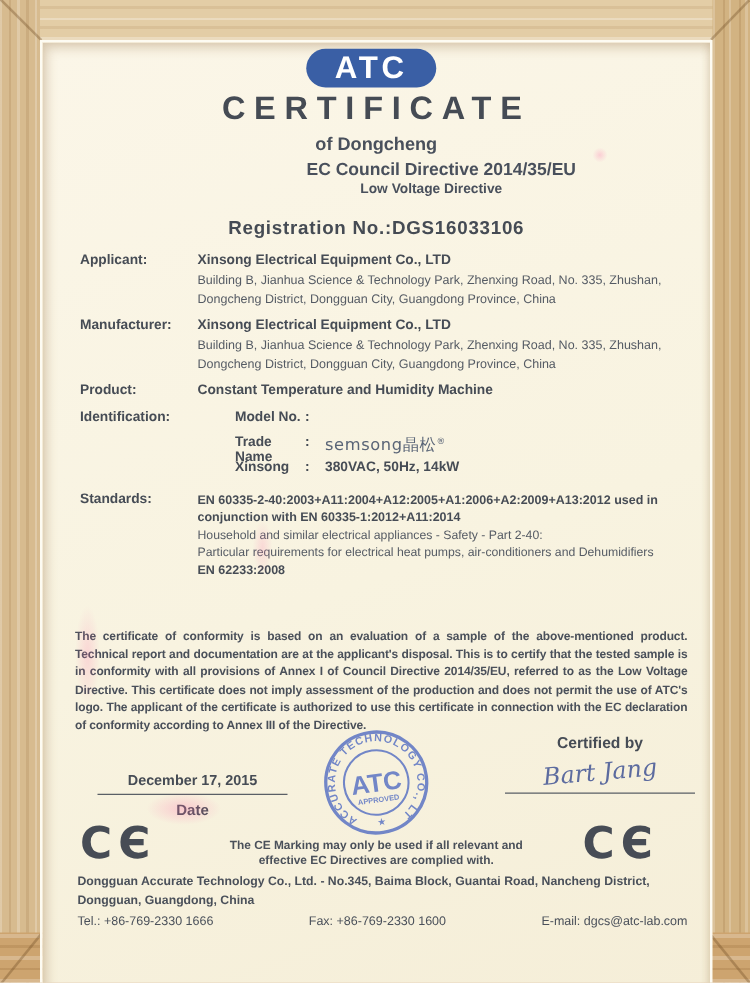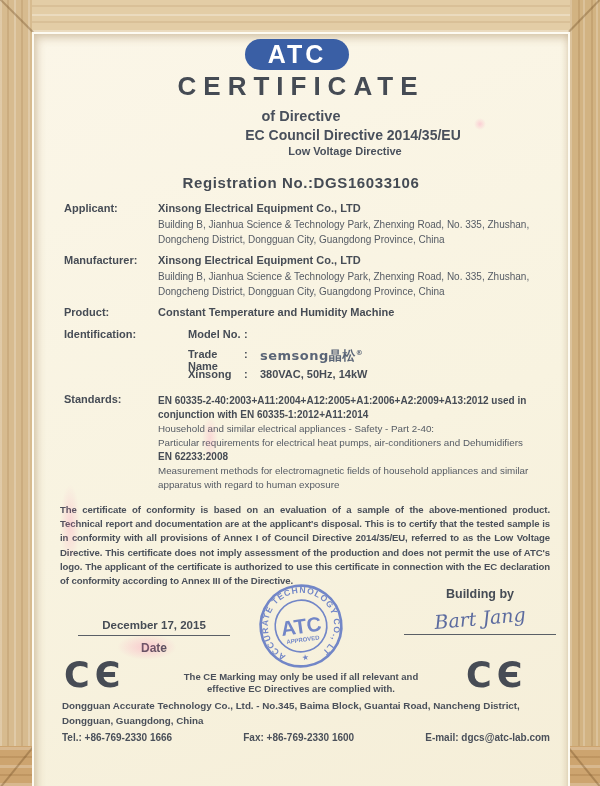--- a/index.html
+++ b/index.html
@@ -44,21 +44,21 @@
   .party{margin-bottom:7px;}
   .flabel{font-weight:700;font-size:11px;color:#464c55;}
   .fname{font-weight:700;font-size:11px;color:#464c55;margin-bottom:3px;}
   .faddr{font-size:10px;line-height:15px;color:#555b64;max-width:396px;}
   .product-row{margin-bottom:10px;}
   .fvalue-bold{font-weight:700;font-size:11px;color:#464c55;}
   .ident-sub{display:grid;grid-template-columns:86px 16px 1fr;height:20px;align-items:start;}
   .ident-name{font-weight:700;font-size:11px;color:#464c55;padding-left:30px;}
   .ident-colon{font-weight:700;font-size:11px;color:#464c55;}
   .ident-val{font-weight:700;font-size:11px;color:#464c55;}
-  .tradename{font-family:"DejaVu Sans",sans-serif;font-weight:700;font-size:13px;color:#5a6577;
+  .tradename{font-family:"DejaVu Sans",sans-serif;font-weight:400;font-size:13px;color:#5a6577;
              letter-spacing:.5px;line-height:11px;}
   .tradename sup{font-size:7px;}
   .ident-block{margin-bottom:5px;}
   .standards-lines{margin-top:1px;}
   .std-line{font-size:9.8px;line-height:14px;color:#555b64;max-width:392px;}
   .std-bold{font-weight:700;font-size:10px;color:#464c55;}
   
   .statement{left:26px;top:469px;width:490px;font-weight:700;font-size:9.6px;line-height:14.2px;
              text-align:justify;color:#4a505a;letter-spacing:-.1px;}
   
@@ -73,21 +73,21 @@
              transform:rotate(-5deg);margin-top:2px;height:30px;line-height:30px;}
   .sig-line{border-bottom:1.2px solid #5a5f66;margin-top:1px;}
   .ce{font-family:"DejaVu Sans",sans-serif;font-weight:700;font-size:35px;color:#474c55;
       letter-spacing:5px;line-height:1;}
   .ce-left{left:30px;top:624px;}
   .ce-right{left:432px;top:624px;}
   .ce-note{left:140px;top:637px;width:254px;text-align:center;font-weight:700;font-size:9.5px;
            line-height:12px;color:#4a505a;}
   .issuer{left:28px;top:665px;width:488px;font-weight:700;font-size:9.8px;line-height:14.5px;color:#4a505a;}
   .contacts{left:28px;top:698px;width:488px;display:flex;justify-content:space-between;
-            font-weight:700;font-size:10px;color:#4a505a;gap:16px;}
+            font-weight:400;font-size:10px;color:#4a505a;gap:16px;}
   
   .stain1{left:83px;top:600px;width:60px;height:26px;background:radial-gradient(ellipse at center,rgba(255,110,170,.30),rgba(255,110,170,0) 70%);}
   .stain2{left:26px;top:450px;width:20px;height:80px;background:radial-gradient(ellipse at center,rgba(255,110,170,.22),rgba(255,110,170,0) 70%);}
   .stain3{left:168px;top:382px;width:16px;height:44px;background:radial-gradient(ellipse at center,rgba(255,110,170,.20),rgba(255,110,170,0) 70%);}
   .stain4{left:440px;top:84px;width:12px;height:12px;background:radial-gradient(circle,rgba(255,110,170,.28),rgba(255,110,170,0) 70%);}
 </style>
 </head>
 <body>
 
 <div class="page">
@@ -100,21 +100,21 @@
     <div class="seam seam-tr"></div>
     <div class="seam seam-bl"></div>
     <div class="seam seam-br"></div>
 
     <div class="paper">
 
       <div class="abs atc-pill">
         <span>ATC</span>
       </div>
       <div class="abs title">CERTIFICATE</div>
-      <div class="abs subtitle">of Directive</div>
+      <div class="abs subtitle">of Dongcheng</div>
       <div class="abs dirline1">EC Council Directive 2014/35/EU</div>
       <div class="abs dirline2">Low Voltage Directive</div>
       <div class="abs registration">Registration No.:DGS16033106</div>
 
       <div class="abs body-block">
 
         <div class="row party">
           <div class="flabel">Applicant:</div>
           <div>
             <div class="fname">Xinsong Electrical Equipment Co., LTD</div>
@@ -155,21 +155,20 @@
           </div>
         </div>
 
         <div class="row">
           <div class="flabel">Standards:</div>
           <div class="standards-lines">
             <div class="std-line std-bold">EN 60335-2-40:2003+A11:2004+A12:2005+A1:2006+A2:2009+A13:2012 used in conjunction with EN 60335-1:2012+A11:2014</div>
             <div class="std-line">Household and similar electrical appliances - Safety - Part 2-40:</div>
             <div class="std-line">Particular requirements for electrical heat pumps, air-conditioners and Dehumidifiers</div>
             <div class="std-line std-bold">EN 62233:2008</div>
-            <div class="std-line">Measurement methods for electromagnetic fields of household appliances and similar apparatus with regard to human exposure</div>
           </div>
         </div>
       </div>
 
       <div class="abs statement">The certificate of conformity is based on an evaluation of a sample of the above-mentioned product. Technical report and documentation are at the applicant's disposal. This is to certify that the tested sample is in conformity with all provisions of Annex I of Council Directive 2014/35/EU, referred to as the Low Voltage Directive. This certificate does not imply assessment of the production and does not permit the use of ATC's logo. The applicant of the certificate is authorized to use this certificate in connection with the EC declaration of conformity according to Annex III of the Directive.</div>
 
       <div class="abs date-block">
         <div class="date-value">December 17, 2015</div>
         <div class="date-label">Date</div>
       </div>
@@ -184,21 +183,21 @@
           <text font-size="13" font-weight="bold" fill="#5b74c4" letter-spacing="1.5">
             <textPath href="#ringPath">ACCURATE TECHNOLOGY CO., LTD</textPath>
           </text>
           <text x="65" y="76" text-anchor="middle" font-size="31" font-weight="bold" fill="#5b74c4">ATC</text>
           <text x="65" y="89" text-anchor="middle" font-size="9" font-weight="bold" fill="#5b74c4">APPROVED</text>
           <text x="65" y="117" text-anchor="middle" font-size="12" fill="#5b74c4">★</text>
         </svg>
       </div>
 
       <div class="abs certified-block">
-        <div class="certified-label">Building by</div>
+        <div class="certified-label">Certified by</div>
         <div class="signature">Bart Jang</div>
         <div class="sig-line"></div>
       </div>
 
       <div class="abs ce ce-left">CЄ</div>
       <div class="abs ce-note">The CE Marking may only be used if all relevant and effective EC Directives are complied with.</div>
       <div class="abs ce ce-right">CЄ</div>
 
       <div class="abs issuer">Dongguan Accurate Technology Co., Ltd. - No.345, Baima Block, Guantai Road, Nancheng District, Dongguan, Guangdong, China</div>
       <div class="abs contacts">

